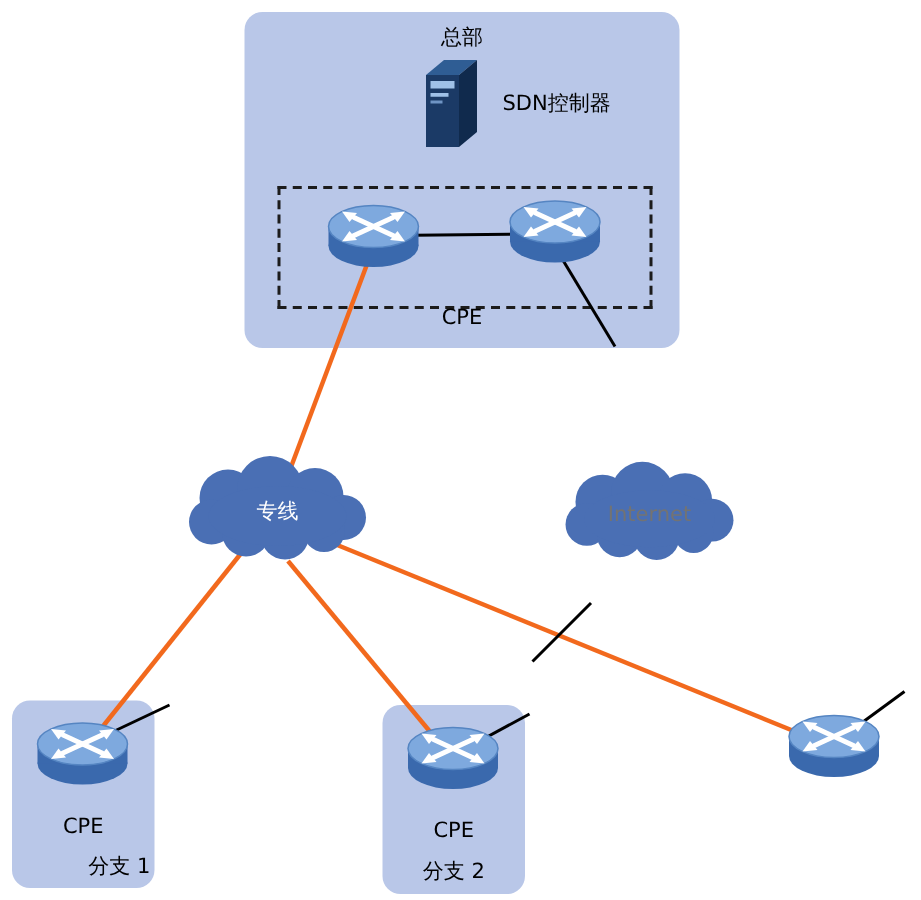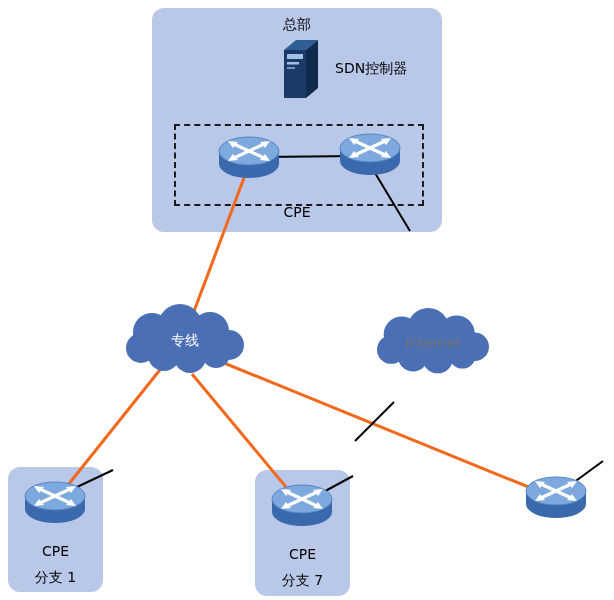--- a/index.html
+++ b/index.html
@@ -71,34 +71,34 @@
           <circle cx="21" cy="46" r="15"></circle>
           <circle cx="44" cy="53" r="16"></circle>
           <circle cx="70" cy="55" r="16"></circle>
           <circle cx="96" cy="52" r="14"></circle>
           <ellipse cx="65" cy="42" rx="46" ry="20"></ellipse>
         </g>
       </symbol>
     </defs>
   </svg>
 
-  <div class="panel" style="left:152px;top:8px;width:290px;height:224px;">
+  <div class="panel" style="left:163px;top:8px;width:290px;height:224px;">
     <div class="label centered" style="left:0;top:8px;width:100%;">总部</div>
     <div class="dashed-box" style="left:22px;top:116px;width:246px;height:78px;"></div>
     <div class="label centered" style="left:22px;top:196px;width:246px;">CPE</div>
   </div>
 
   <div class="panel" style="left:8px;top:467px;width:95px;height:125px;">
     <div class="label centered" style="left:0;top:76px;width:100%;">CPE</div>
-    <div class="label centered" style="left:0;top:102px;width:100%;">分支 1</div>
+    <div class="label centered" style="left:0;top:102px;width:100%;padding-left:24px;">分支 1</div>
   </div>
 
   <div class="panel" style="left:255px;top:470px;width:95px;height:126px;">
     <div class="label centered" style="left:0;top:76px;width:100%;">CPE</div>
-    <div class="label centered" style="left:0;top:102px;width:100%;">分支 7</div>
+    <div class="label centered" style="left:0;top:102px;width:100%;">分支 2</div>
   </div>
 
 
   <svg class="wires" width="614" height="600" viewBox="0 0 614 600">
     <line x1="260" y1="157" x2="360" y2="156" stroke="#000000" stroke-width="2"></line>
     <line x1="372" y1="168" x2="410" y2="231" stroke="#000000" stroke-width="2"></line>
     <line x1="247" y1="170" x2="190" y2="322" stroke="#f2691d" stroke-width="3"></line>
     <line x1="163" y1="366" x2="56" y2="500" stroke="#f2691d" stroke-width="3"></line>
     <line x1="192" y1="374" x2="301" y2="505" stroke="#f2691d" stroke-width="3"></line>
     <line x1="224" y1="363" x2="548" y2="495" stroke="#f2691d" stroke-width="3"></line>

